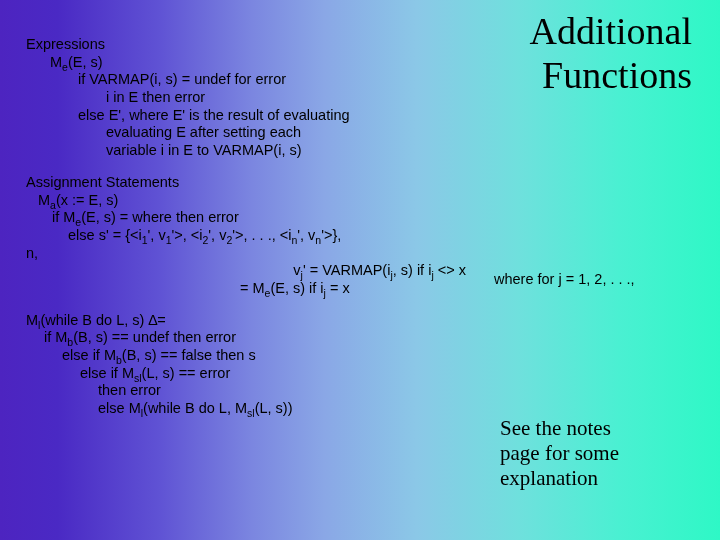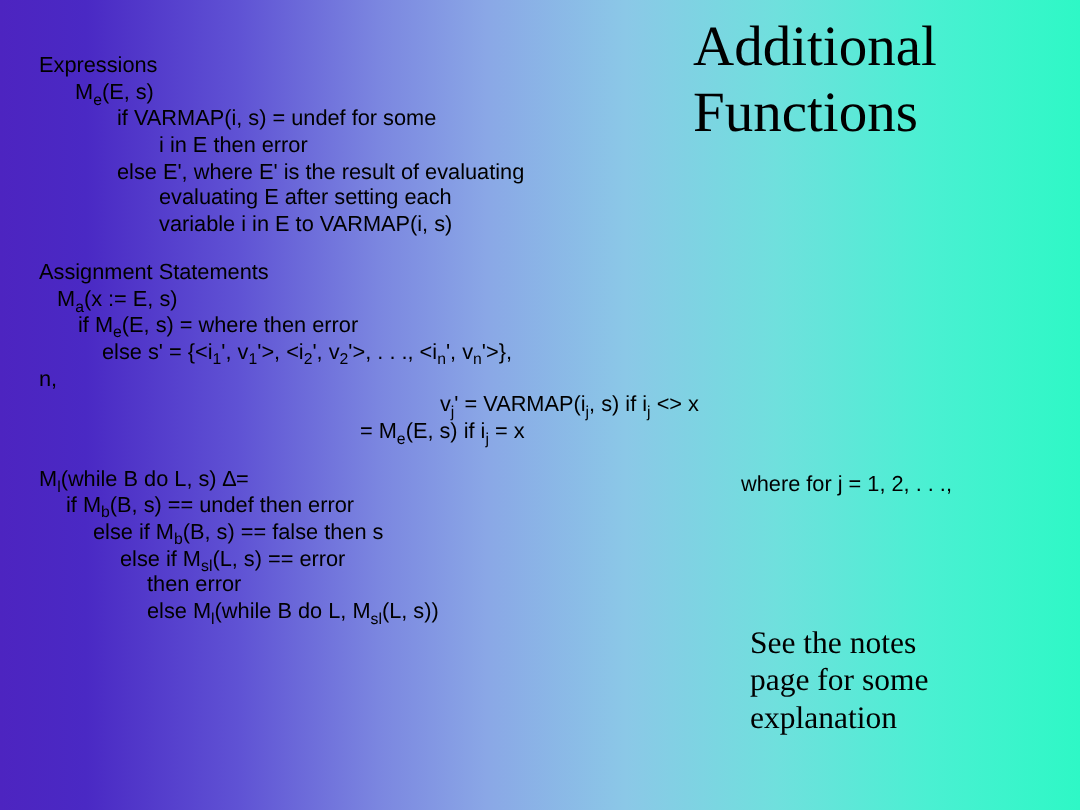--- a/index.html
+++ b/index.html
@@ -28,42 +28,41 @@
     box-sizing: border-box;
   }
   .title {
     position: absolute;
     top: 10px;
     right: 28px;
     width: 230px;
     font-family: "Times New Roman", Times, serif;
     font-size: 38px;
     line-height: 1.15;
-    text-align: left;
+    text-align: right;
   }
   .body {
     position: absolute;
     left: 26px;
     top: 36px;
     width: 440px;
     font-size: 14.5px;
     line-height: 1.22;
   }
   .block { margin-bottom: 14px; }
   .i1 { padding-left: 24px; }
   .i2 { padding-left: 52px; }
   .i3 { padding-left: 80px; }
   .i200 { padding-left: 200px; text-align:right; }
   .sub { vertical-align: sub; font-size: 10.5px; line-height: 0; }
   .wherefor {
     position: absolute;
     left: 494px;
     top: 271px;
     font-size: 14.5px;
-    margin-top: 44px;
   }
   .note {
     position: absolute;
     left: 500px;
     top: 416px;
     width: 170px;
     font-family: "Times New Roman", Times, serif;
     font-size: 21px;
     line-height: 1.2;
   }
@@ -76,21 +75,21 @@
   <div class="title">
     <span>Additional</span><br>
     <span>Functions</span>
   </div>
 
   <div class="body">
 
     <div class="block">
       <div>Expressions</div>
       <div class="i1">M<span class="sub">e</span><span>(E, s)</span></div>
-      <div class="i2">if VARMAP(i, s) = undef for some</div>
+      <div class="i2">if VARMAP(i, s) = undef for error</div>
       <div class="i3">i in E then error</div>
       <div class="i2">else E', where E' is the result of evaluating</div>
       <div class="i3">evaluating E after setting each</div>
       <div class="i3">variable i in E to VARMAP(i, s)</div>
     </div>
 
     <div class="block">
       <div>Assignment Statements</div>
       <div style="padding-left:12px">M<span class="sub">a</span><span>(x := E, s)</span></div>
       <div style="padding-left:26px"><span>if M</span><span class="sub">e</span><span>(E, s) = where then error</span></div>

